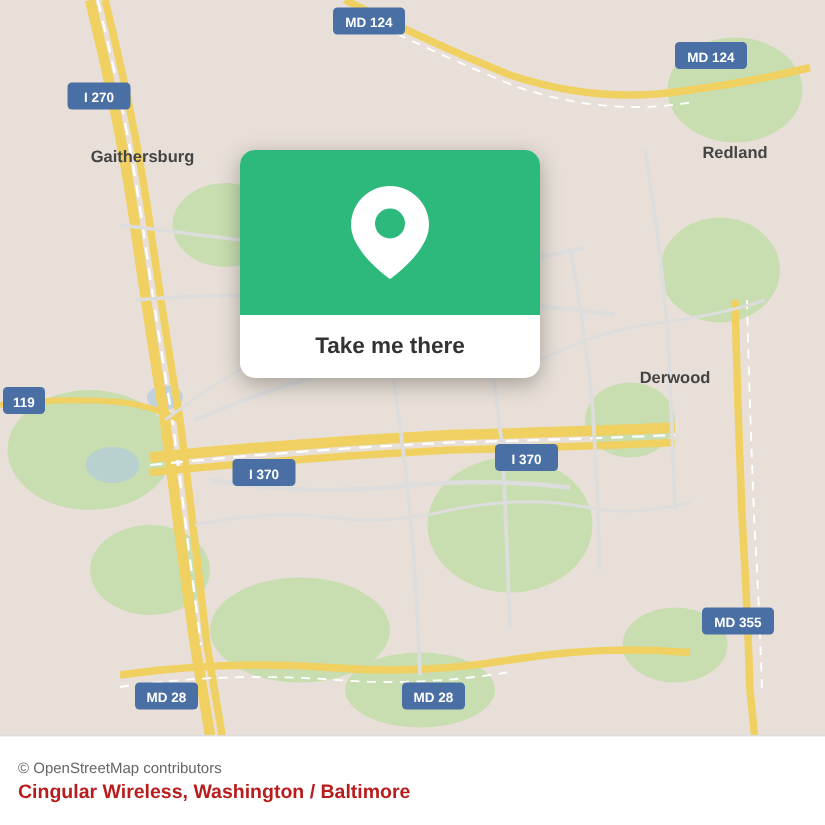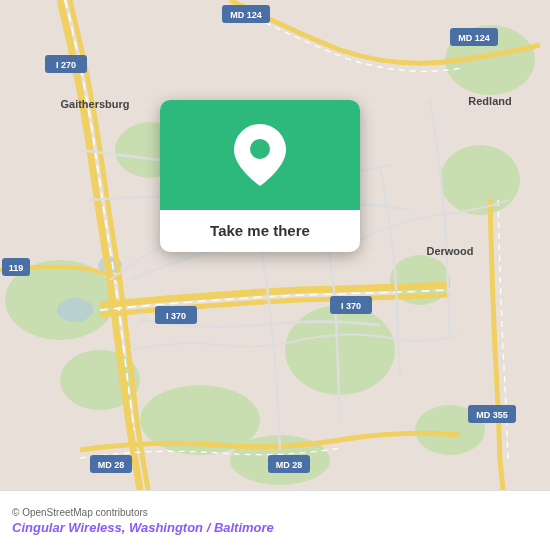--- a/index.html
+++ b/index.html
@@ -93,22 +93,21 @@
     }
 
     .osm-credit {
       font-size: 10px;
       color: #666;
     }
 
     .location-name {
       font-size: 13px;
       font-weight: 600;
-      color: #8b5cf6;
-      font-style: italic;
+      color: #b91c1c;
     }
 
     .moovit-logo {
       display: flex;
       align-items: center;
       gap: 4px;
     }
 
     .moovit-text {
       font-size: 18px;

